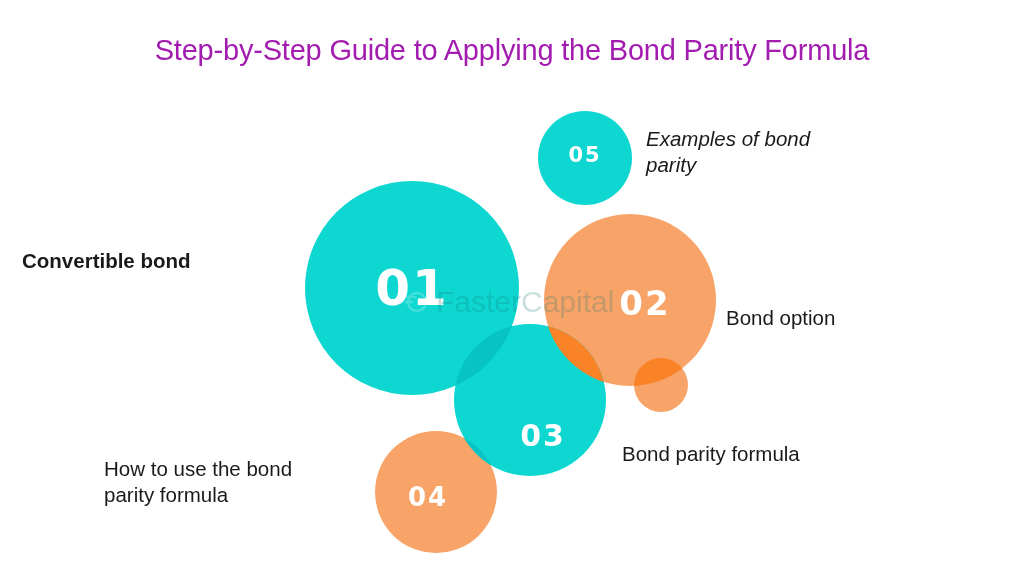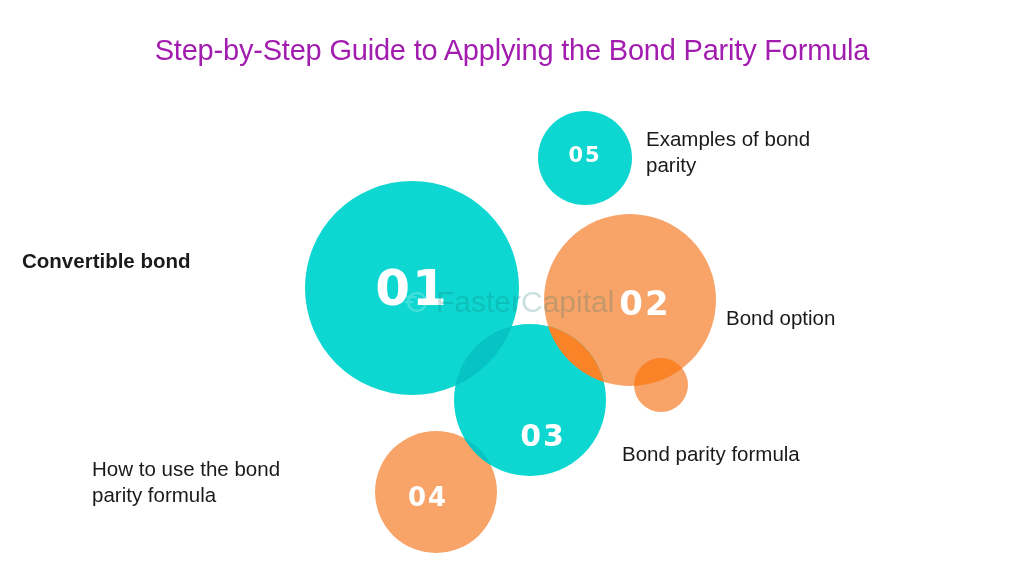--- a/index.html
+++ b/index.html
@@ -63,22 +63,22 @@
     position: absolute;
     font-size: 20.5px;
     line-height: 26px;
     font-weight: 400;
     color: #1a1a1a;
     white-space: pre-line;
   }
   #label-01 { left: 22px;  top: 248px; width: 250px; font-weight: bold; }
   #label-02 { left: 726px; top: 281px; width: 270px; margin-top: 24px; }
   #label-03 { left: 622px; top: 441px; width: 300px; }
-  #label-04 { left: 92px;  top: 456px; width: 265px; }
-  #label-05 { left: 646px; top: 126px; width: 250px; }
+  #label-04 { left: 104px;  top: 456px; width: 265px; }
+  #label-05 { left: 646px; top: 126px; width: 250px; font-style: italic; }
 
   
   #watermark {
     position: absolute;
     left: 404px;
     top: 281px;
     width: 240px;
     height: 42px;
     display: flex;
     align-items: center;

